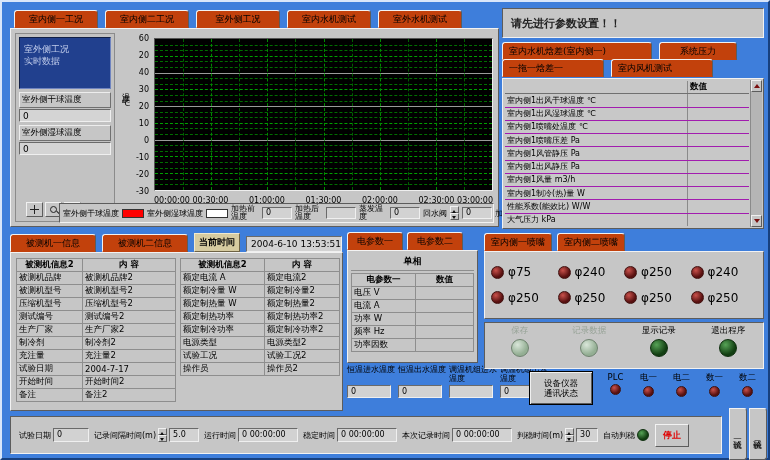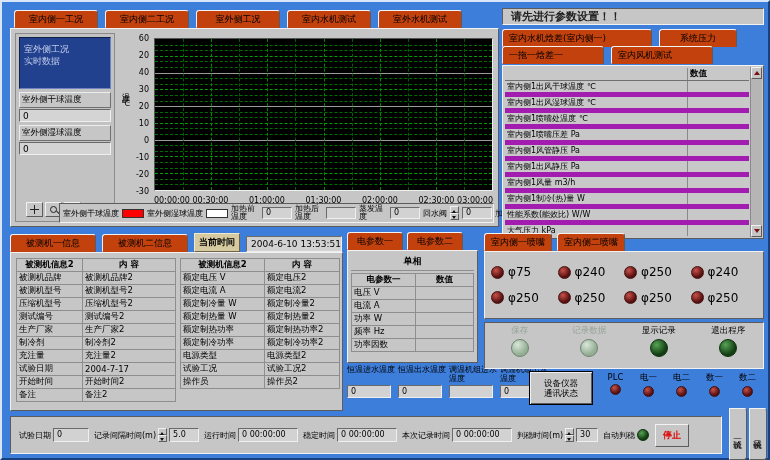--- a/index.html
+++ b/index.html
@@ -46,21 +46,21 @@
 .legend-row .field{width:30px;height:12px;min-height:12px;line-height:10px;flex:none;}
 .spin{display:inline-flex;flex-direction:column;width:9px;height:14px;flex:none;}
 .spin i{flex:1;background:#C6C6C6;border:1px solid;border-color:#F0F0F0 #606060 #606060 #F0F0F0;position:relative;}
 .spin i::after{content:"";position:absolute;left:1px;top:1px;border:2px solid transparent;border-bottom:3px solid #111;}
 .spin i.dn::after{border-bottom:2px solid transparent;border-top:3px solid #111;top:2px;}
 
 .enthalpy{position:absolute;left:500px;top:6px;width:262px;height:221px;display:flex;flex-direction:column;}
 .notice{height:30px;background:#C6C6C6;border:1px solid;border-color:#5C5C5C #F2F2F2 #F2F2F2 #5C5C5C;display:flex;align-items:center;padding:0 8px;font-size:11px;font-weight:bold;color:#222;margin-bottom:5px;}
 .enthalpy .tabs{height:17px;}
 .etable{flex:1;position:relative;background:#C8C8C8;border:1px solid;border-color:#F2F2F2 #5C5C5C #5C5C5C #F2F2F2;margin-top:1px;padding:2px 14px 2px 2px;display:flex;flex-direction:column;}
-.erow{flex:1;display:grid;grid-template-columns:1fr 62px;align-items:center;border-bottom:5px solid #a21caf;font-size:8px;}
+.erow{flex:1;display:grid;grid-template-columns:1fr 62px;align-items:center;border-bottom:1px solid #a21caf;font-size:8px;}
 .erow.hdr{border-bottom:1px solid #707070;font-weight:bold;font-size:8.5px;}
 .erow span{padding:0 2px;white-space:nowrap;overflow:hidden;}
 .erow .val{border-left:1px solid #8A8A8A;height:100%;display:flex;align-items:center;}
 .escroll{position:absolute;right:1px;top:1px;bottom:1px;width:12px;background:#B5B5B5;border-left:1px solid #8A8A8A;display:flex;flex-direction:column;justify-content:space-between;}
 .sarrow{height:12px;background:#C6C6C6;border:1px solid;border-color:#F0F0F0 #5C5C5C #5C5C5C #F0F0F0;display:flex;align-items:center;justify-content:center;}
 .sarrow::after{content:"";border:3px solid transparent;}
 .sarrow.up::after{border-bottom:4px solid #7A1010;margin-top:-3px;}
 .sarrow.dn::after{border-top:4px solid #7A1010;margin-bottom:-3px;}
 
 .unitinfo{position:absolute;left:8px;top:231px;width:333px;height:178px;}
@@ -363,24 +363,20 @@
             </tr>
       </tbody>
         </table>
       <table class="g" id="tblR">
         <tbody>
             <tr>
               <th>被测机信息2</th>
               <th>内  容</th>
             </tr>
         <tr>
-              <td>额定电压 V</td>
-              <td>额定电压2</td>
-            </tr>
-        <tr>
               <td>额定电流 A</td>
               <td>额定电流2</td>
             </tr>
         <tr>
               <td>额定制冷量 W</td>
               <td>额定制冷量2</td>
             </tr>
         <tr>
               <td>额定制热量 W</td>
               <td>额定制热量2</td>

